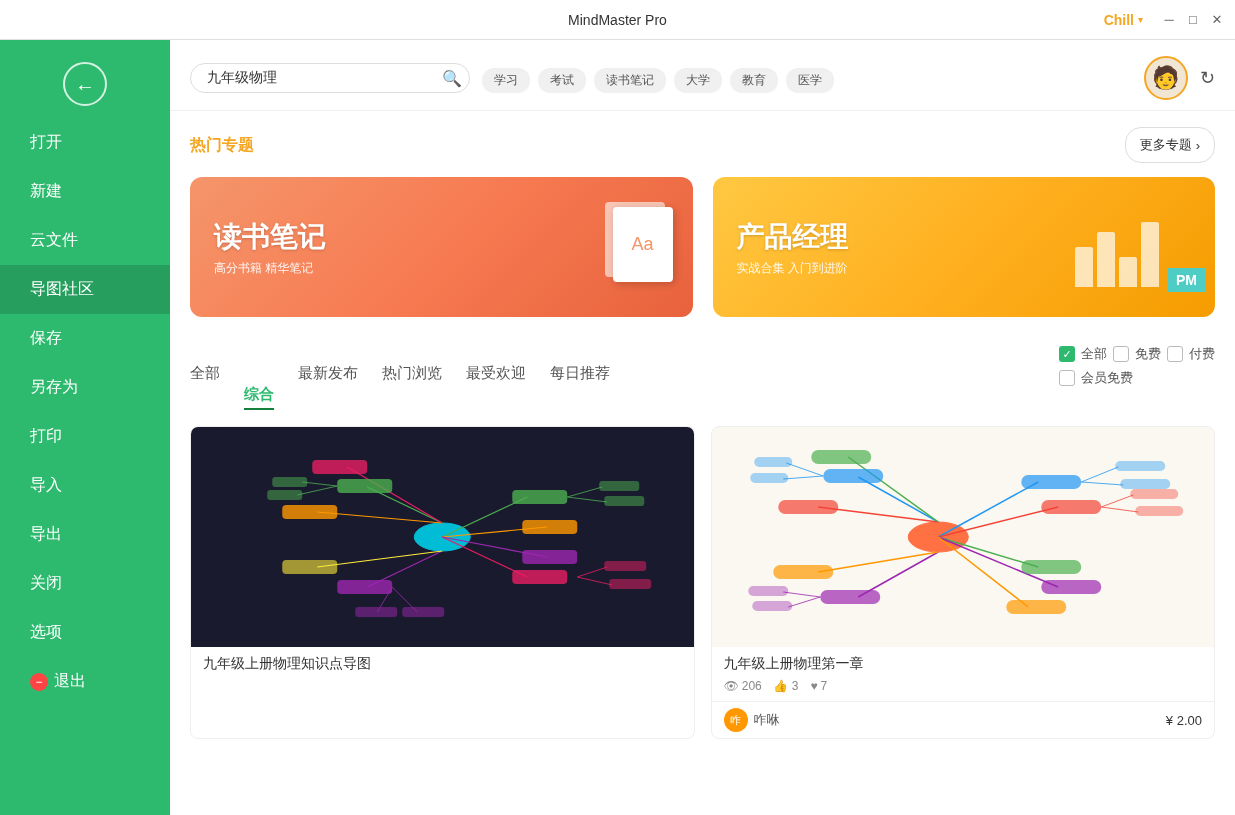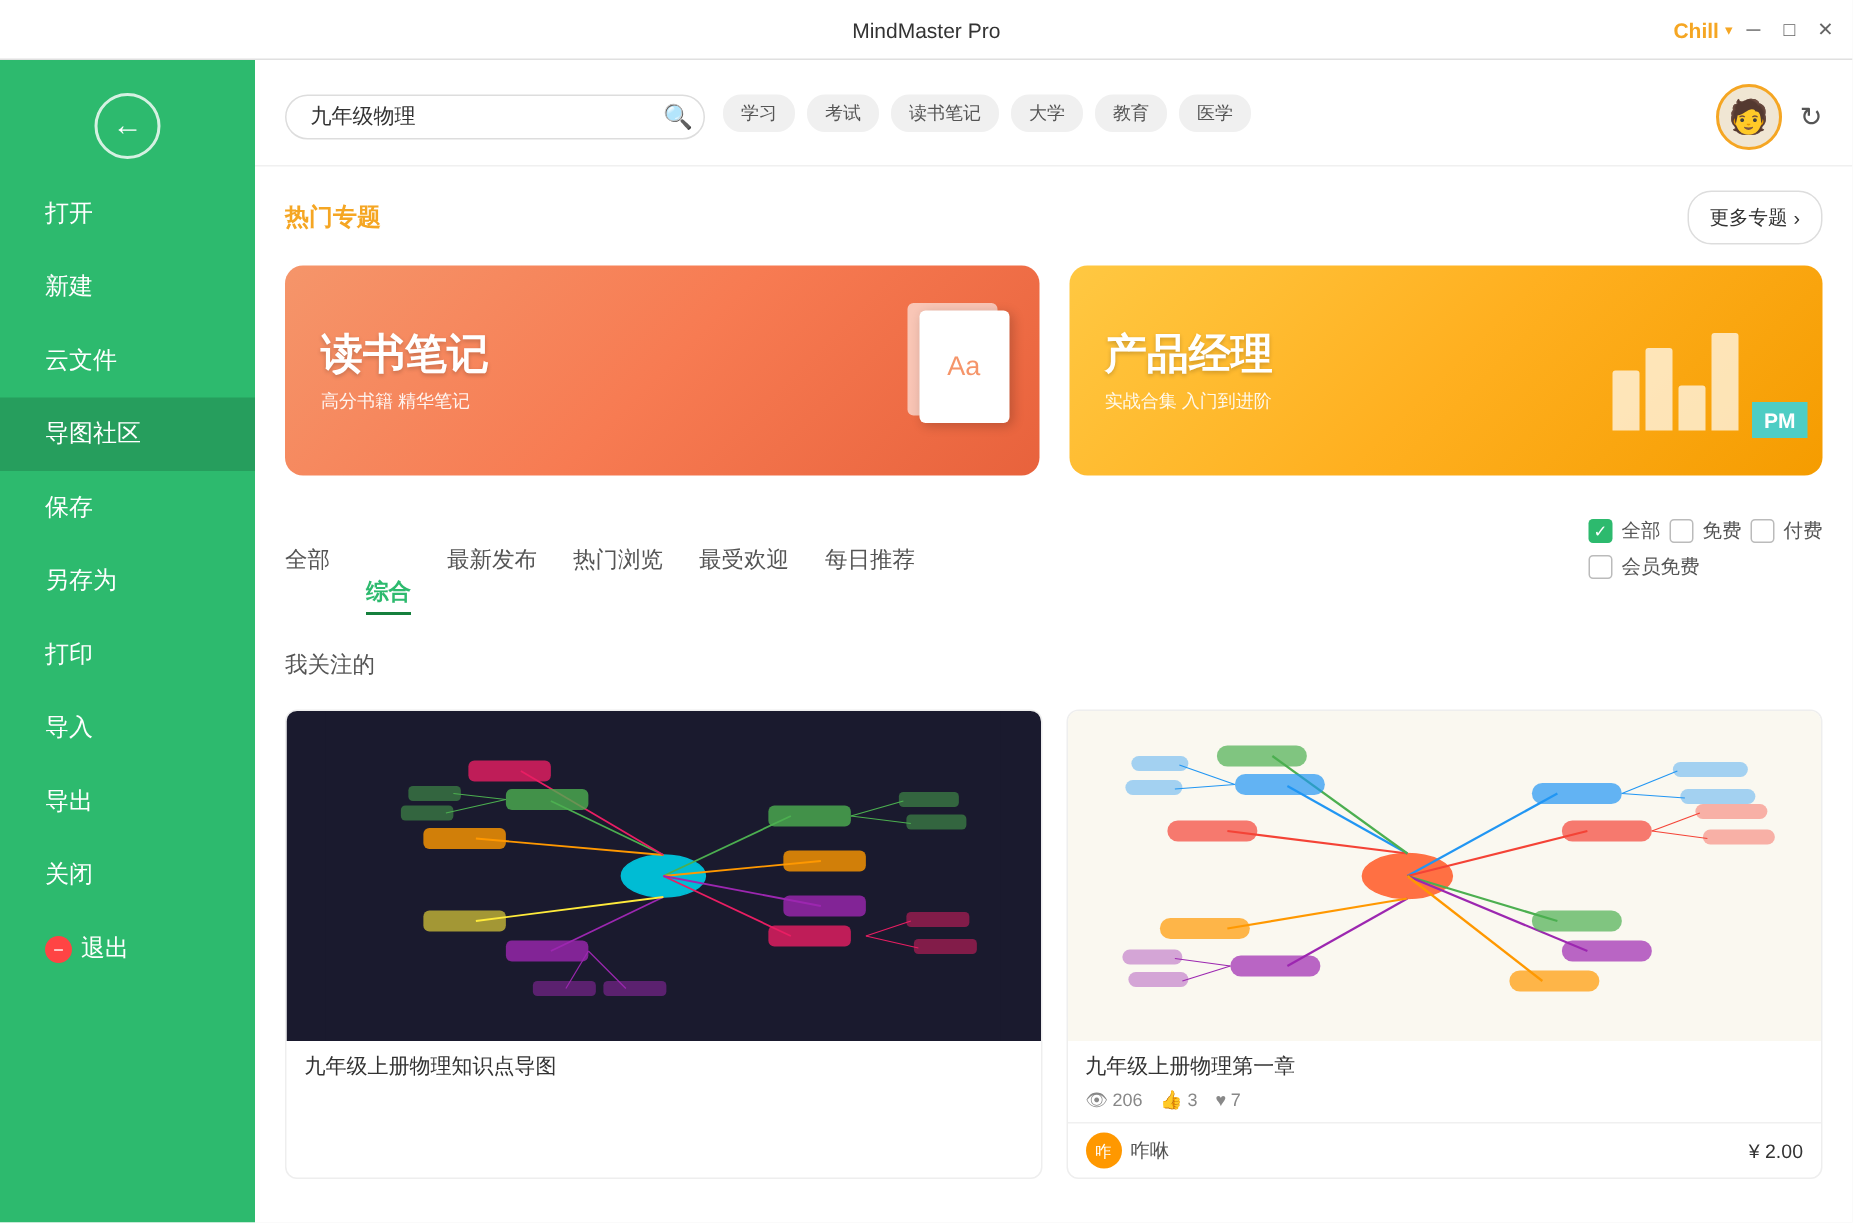--- a/index.html
+++ b/index.html
@@ -25,21 +25,21 @@
       display: flex;
       gap: 8px;
     }
     .titlebar-btn {
       width: 16px; height: 16px;
       display: flex; align-items: center; justify-content: center;
       cursor: pointer; font-size: 13px; color: #666;
     }
     .user-area {
       position: absolute;
-      right: 80px;
+      right: 92px;
       top: 50%;
       transform: translateY(-50%);
       display: flex;
       align-items: center;
       gap: 4px;
       cursor: pointer;
     }
     .user-name { color: #f5a623; font-size: 14px; font-weight: bold; }
     .user-chevron { color: #f5a623; font-size: 10px; }
 
@@ -110,21 +110,21 @@
     .content-header {
       padding: 16px 20px 10px;
       display: flex;
       align-items: center;
       justify-content: space-between;
       border-bottom: 1px solid #f0f0f0;
       background: #fff;
     }
     .search-bar {
       display: flex;
-      align-items: flex-start;
+      align-items: flex-end;
       flex: 1;
     }
     .search-input-wrapper {
       position: relative;
       display: flex;
       align-items: center;
     }
     .search-input {
       border: 1px solid #ddd;
       border-radius: 20px;
@@ -452,20 +452,21 @@
     <div class="sidebar-item"><span>打开</span></div>
     <div class="sidebar-item"><span>新建</span></div>
     <div class="sidebar-item"><span>云文件</span></div>
     <div class="sidebar-item active"><span>导图社区</span></div>
     <div class="sidebar-item"><span>保存</span></div>
     <div class="sidebar-item"><span>另存为</span></div>
     <div class="sidebar-item"><span>打印</span></div>
     <div class="sidebar-item"><span>导入</span></div>
     <div class="sidebar-item"><span>导出</span></div>
     <div class="sidebar-item"><span>关闭</span></div>
+    <div class="sidebar-item"><span>选项</span></div>
     <div class="sidebar-item-exit">
       <div class="exit-icon">
           <span>−</span>
         </div>
       <span>退出</span>
     </div>
   </div>
 
   <div class="content">
 
@@ -534,23 +535,20 @@
 
       <div style="display:flex; justify-content:space-between; align-items:flex-start; flex-wrap:wrap;text-align:right;">
         <div style="display:flex; flex-direction:column; gap:8px;">
           <div class="tabs-row">
             <span class="tab-item">全部</span>
             <span class="tab-item active">综合</span>
             <span class="tab-item">最新发布</span>
             <span class="tab-item">热门浏览</span>
             <span class="tab-item">最受欢迎</span>
             <span class="tab-item">每日推荐</span>
-          </div>
-          <div class="tabs-second-row">
-            <span class="tab-item">我关注的</span>
           </div>
         </div>
 
         <div style="display:flex; flex-direction:column; gap:6px; align-items:flex-start; margin-top:4px;">
           <div class="filter-row">
             <div class="checkbox-green">✓</div>
             <span class="filter-label">全部</span>
             <div class="checkbox-empty"></div>
             <span class="filter-label">免费</span>
             <div class="checkbox-empty"></div>

